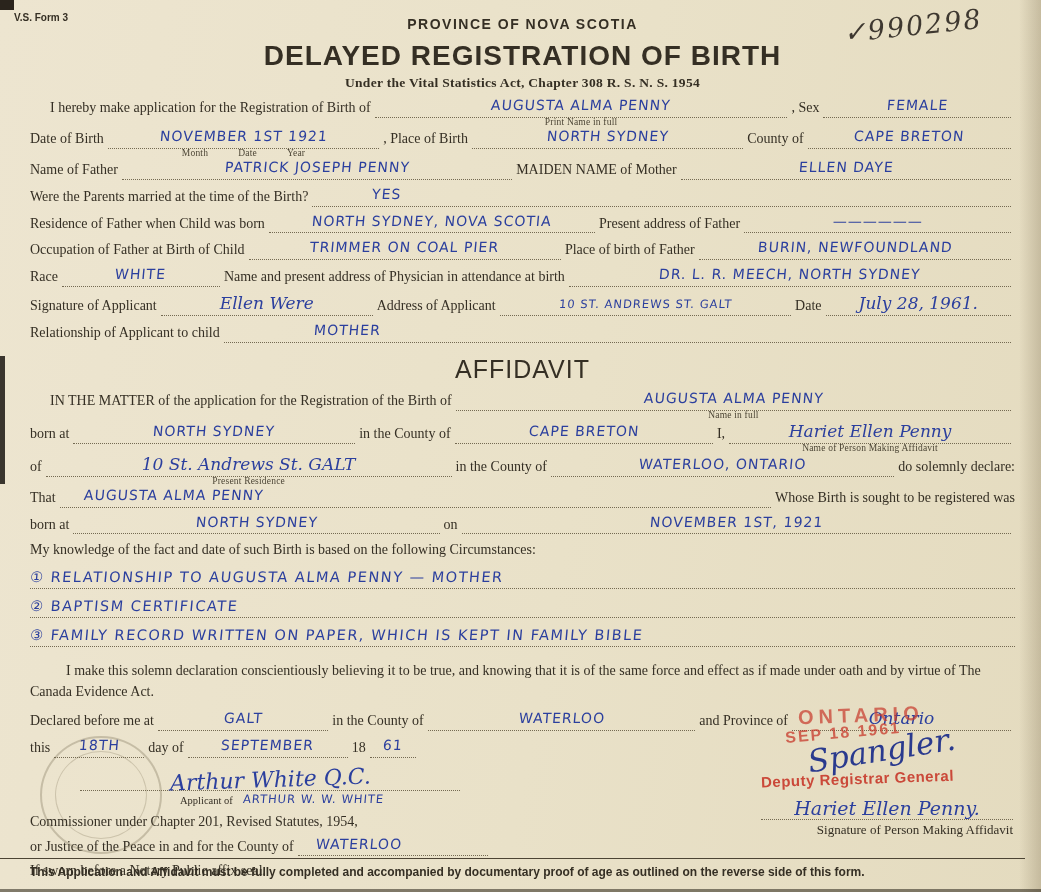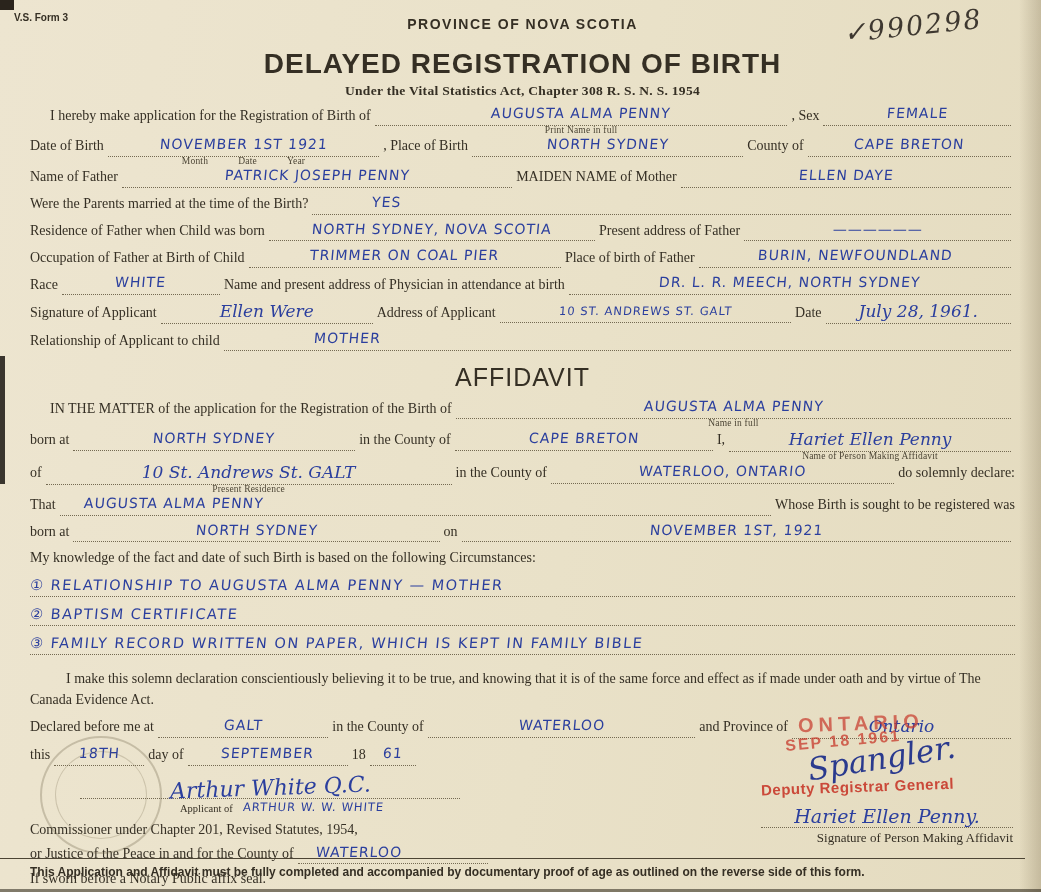--- a/index.html
+++ b/index.html
@@ -15,26 +15,26 @@
   
   .form-no { position: absolute; left: 14px; top: 12px; font-size: 10px; font-weight: bold;
              font-family: "Liberation Sans", sans-serif; }
   .reg-no  { position: absolute; right: 58px; top: 10px; font-family: "DejaVu Serif", serif;
              font-style: italic; font-size: 27px; color: #3e3830; transform: rotate(-6deg);
              letter-spacing: 2px; }
   .hdr { text-align: center; }
   .hdr-prov  { font-family: "Liberation Sans", sans-serif; font-weight: bold; font-size: 14px;
                letter-spacing: 1.5px; margin-top: 8px; }
   .hdr-title { font-family: "Liberation Sans", sans-serif; font-weight: bold; font-size: 28px;
-               letter-spacing: 1px; margin-top: 16px; }
+               letter-spacing: 1px; margin-top: 8px; }
   .hdr-sub   { font-weight: bold; font-size: 13.5px; margin-top: 3px; letter-spacing: .3px; }
   .addressee { margin-top: 18px; font-size: 13px; letter-spacing: 4.5px; }
 
   
-  .row { display: flex; align-items: center; white-space: nowrap; font-size: 14px;
+  .row { display: flex; align-items: flex-end; white-space: nowrap; font-size: 14px;
          margin-top: 7px; line-height: 1.35; }
   .mtlg { margin-top: 11px; }
   .indent { padding-left: 20px; }
   .lbl { flex: 0 0 auto; }
   .fill { flex: 1 1 0; border-bottom: 1px dotted #746a52; text-align: center;
           position: relative; margin: 0 4px; min-width: 24px; }
   .fill.left { text-align: left; }
   .g05{flex-grow:.5}.g07{flex-grow:.7}.g08{flex-grow:.8}.g09{flex-grow:.9}
   .g11{flex-grow:1.1}.g12{flex-grow:1.2}.g13{flex-grow:1.3}.g14{flex-grow:1.4}.g22{flex-grow:2.2}
   .fx90{flex:0 0 90px}.fx150{flex:0 0 160px}.fx46{flex:0 0 46px}.fx180{flex:0 0 190px}

